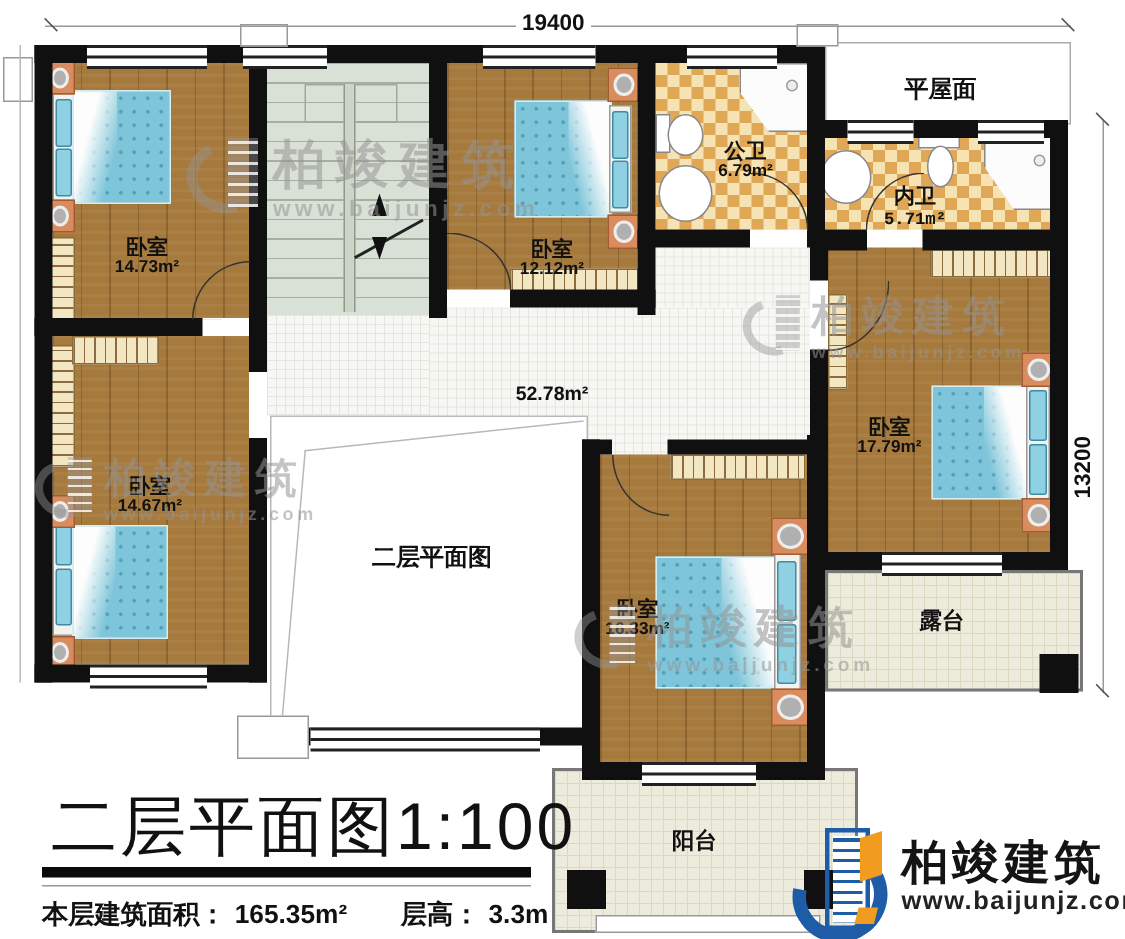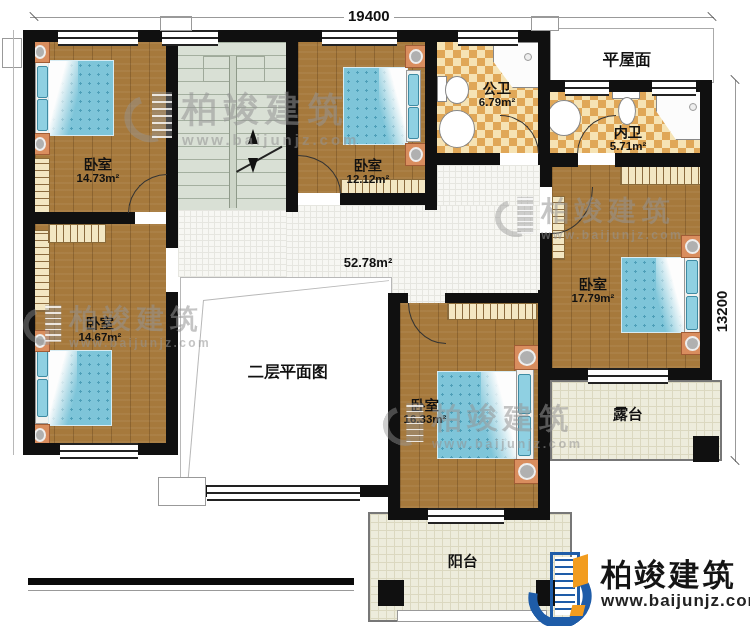--- a/index.html
+++ b/index.html
@@ -257,25 +257,25 @@
       <span class="ar">14.67m²</span>
     </div>
   <div class="rlabel" style="left:593px;top:291px;">
     <span class="nm">卧室</span>
       <span class="ar">17.79m²</span>
     </div>
   <div class="rlabel" style="left:425px;top:412px;">
     <span class="nm">卧室</span>
       <span class="ar">16.33m²</span>
     </div>
-  <div class="rlabel" style="left:497px;top:95px;">
+  <div class="rlabel" style="left:497px;top:107px;">
     <span class="nm">公卫</span>
       <span class="ar">6.79m²</span>
     </div>
-  <div class="rlabel" style="left:628px;top:139px;">
+  <div class="rlabel" style="left:610px;top:139px;font-family:Liberation Mono, monospace;">
     <span class="nm">内卫</span>
       <span class="ar">5.71m²</span>
     </div>
   <div class="plain" style="left:368px;top:262px;font-size:13px;">52.78m²</div>
   <div class="plain" style="left:627px;top:60px;font-size:16px;">平屋面</div>
   <div class="plain" style="left:288px;top:372px;font-size:16px;">二层平面图</div>
   <div class="plain" style="left:628px;top:414px;font-size:15px;">露台</div>
   <div class="plain" style="left:463px;top:561px;font-size:15px;">阳台</div>
 
   <div class="dimline" style="left:30px;top:17px;width:684px;height:1px;"></div>
@@ -321,22 +321,28 @@
     <div class="wm-glyph">
         <div class="swoosh"></div>
         <div class="tower"></div>
       </div>
     <div>
         <div class="wm-big">柏竣建筑</div>
         <div class="wm-url">www.baijunjz.com</div>
       </div>
   </div>
 
+  <div class="title"><span>二层平面图</span><span>1:100</span></div>
   <div class="rule"></div>
   <div class="rule2"></div>
+  <div class="footer">
+    <span>本层建筑面积：</span><span>165.35m²</span>
+    <span style="display:inline-block;width:14px;"></span>
+    <span>层高：</span><span>3.3m</span>
+  </div>
 
   <div class="logo">
     <div class="logo-icon">
       <div class="swoosh"></div>
         <div class="tower"></div>
         <div class="orange"></div>
         <div class="obase"></div>
     </div>
     <div>
       <div class="logo-name">柏竣建筑</div>

